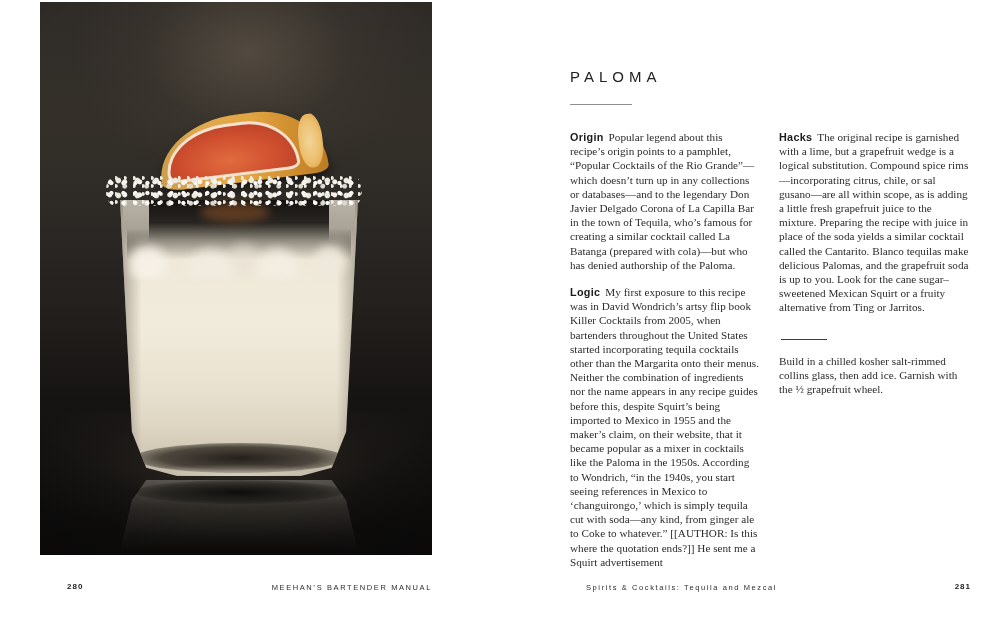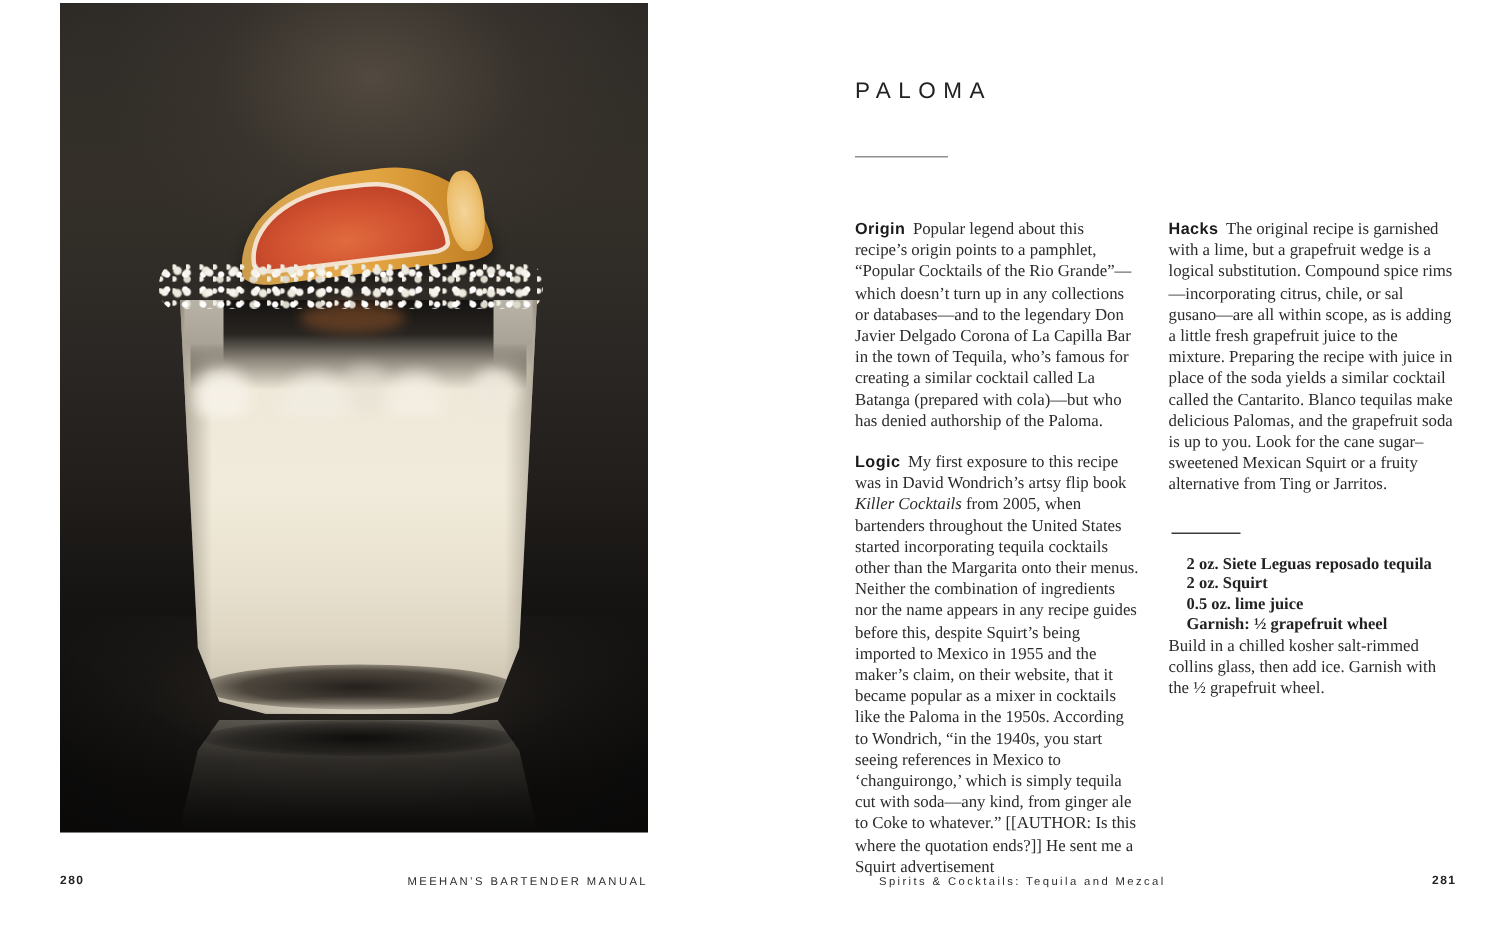--- a/index.html
+++ b/index.html
@@ -62,36 +62,36 @@
   .wedge-end{position:absolute;right:3px;top:8px;width:24px;bottom:6px;border-radius:45%;
     background:radial-gradient(ellipse at 45% 50%, #f3d49a 0%, #ecbf6e 55%, #d89b3c 100%);}
   .reflection{position:absolute;left:80px;top:478px;width:238px;height:72px;
     clip-path:polygon(11% 0,89% 0,95% 28%,100% 100%,0 100%,5% 28%);
     background:linear-gradient(180deg, rgba(222,216,202,.30) 0%, rgba(196,190,174,.14) 38%, rgba(0,0,0,0) 100%);}
   .reflection-dark{position:absolute;left:95px;top:478px;width:208px;height:24px;border-radius:50%;
     background:radial-gradient(ellipse at 50% 50%, rgba(8,7,6,.9) 0%, rgba(8,7,6,.45) 55%, rgba(0,0,0,0) 80%);}
   .photo-vignette{position:absolute;inset:0;
     background:radial-gradient(ellipse 120% 90% at 50% 40%, rgba(0,0,0,0) 55%, rgba(0,0,0,.35) 100%);}
   
-  .title{position:absolute;left:570px;top:52px;font-family:"Liberation Sans",sans-serif;
+  .title{position:absolute;left:570px;top:68px;font-family:"Liberation Sans",sans-serif;
     font-size:15px;letter-spacing:5px;color:#222;}
   .title-rule{position:absolute;left:570px;top:104px;width:62px;height:1px;background:#8f8f8f;}
-  .columns{position:absolute;left:570px;top:146px;display:flex;gap:19px;}
+  .columns{position:absolute;left:570px;top:130px;display:flex;gap:19px;}
   .col{width:190px;font-size:11.2px;line-height:14.2px;color:#2b2b2b;}
   .col p{margin:0 0 13px;}
   .sec-label{font-family:"Liberation Sans",sans-serif;font-weight:700;font-size:10.8px;
     letter-spacing:.3px;color:#1b1b1b;margin-right:5px;}
-  .ital{font-style:italic;}
+  .ital{}
   .recipe-divider{width:46px;height:1px;background:#3c3c3c;border:0;margin:24px 0 14px 2px;}
   .ingredients{padding-left:12px;}
   .ingredient{font-weight:700;font-size:11px;line-height:13.6px;color:#222;}
   .instructions{margin-top:13px;font-size:11.2px;line-height:14.2px;}
   
   .pgnum{position:absolute;top:582px;font-family:"Liberation Sans",sans-serif;
-    font-weight:700;font-size:8px;letter-spacing:1px;color:#222;}
+    font-weight:700;font-size:8px;letter-spacing:1px;color:#222;margin-left:27px;}
   .pgnum-left{left:40px;}
   .pgnum-right{right:29px;}
   .running-foot{position:absolute;top:583px;font-family:"Liberation Sans",sans-serif;
     font-size:7.5px;letter-spacing:1.6px;color:#2d2d2d;text-align:right;}
   .foot-left{right:568px;}
   .foot-right{left:586px;}
 </style>
 </head>
 <body>
 
@@ -121,26 +121,20 @@
 <div class="title-rule"></div>
 
 <div class="columns">
   <div class="col">
     <p><span class="sec-label">Origin</span><span>Popular legend about this recipe’s origin points to a pamphlet, “Popular Cocktails of the Rio Grande”—which doesn’t turn up in any collections or databases—and to the legendary Don Javier Delgado Corona of La Capilla Bar in the town of Tequila, who’s famous for creating a similar cocktail called La Batanga (prepared with cola)—but who has denied authorship of the Paloma.</span></p>
     <p><span class="sec-label">Logic</span><span>My first exposure to this recipe was in David Wondrich’s artsy flip book </span><span class="ital">Killer Cocktails</span><span> from 2005, when bartenders throughout the United States started incorporating tequila cocktails other than the Margarita onto their menus. Neither the combination of ingredients nor the name appears in any recipe guides before this, despite Squirt’s being imported to Mexico in 1955 and the maker’s claim, on their website, that it became popular as a mixer in cocktails like the Paloma in the 1950s. According to Wondrich, “in the 1940s, you start seeing references in Mexico to ‘changuirongo,’ which is simply tequila cut with soda—any kind, from ginger ale to Coke to whatever.” [[AUTHOR: Is this where the quotation ends?]] He sent me a Squirt advertisement</span></p>
   </div>
   <div class="col">
     <p><span class="sec-label">Hacks</span><span>The original recipe is garnished with a lime, but a grapefruit wedge is a logical substitution. Compound spice rims—incorporating citrus, chile, or sal gusano—are all within scope, as is adding a little fresh grapefruit juice to the mixture. Preparing the recipe with juice in place of the soda yields a similar cocktail called the Cantarito. Blanco tequilas make delicious Palomas, and the grapefruit soda is up to you. Look for the cane sugar–sweetened Mexican Squirt or a fruity alternative from Ting or Jarritos.</span></p>
     <hr class="recipe-divider">
-    <div class="ingredients">
-        <div class="ingredient">2 oz. Siete Leguas reposado tequila</div>
-        <div class="ingredient">2 oz. Squirt</div>
-        <div class="ingredient">0.5 oz. lime juice</div>
-        <div class="ingredient">Garnish: ½ grapefruit wheel</div>
-      </div>
     <p class="instructions">Build in a chilled kosher salt-rimmed collins glass, then add ice. Garnish with the ½ grapefruit wheel.</p>
   </div>
 </div>
 
 <div class="pgnum pgnum-left">280</div>
 <div class="running-foot foot-left">MEEHAN’S BARTENDER MANUAL</div>
 <div class="running-foot foot-right">Spirits &amp; Cocktails: Tequila and Mezcal</div>
 <div class="pgnum pgnum-right">281</div>
 
 </body></html>

